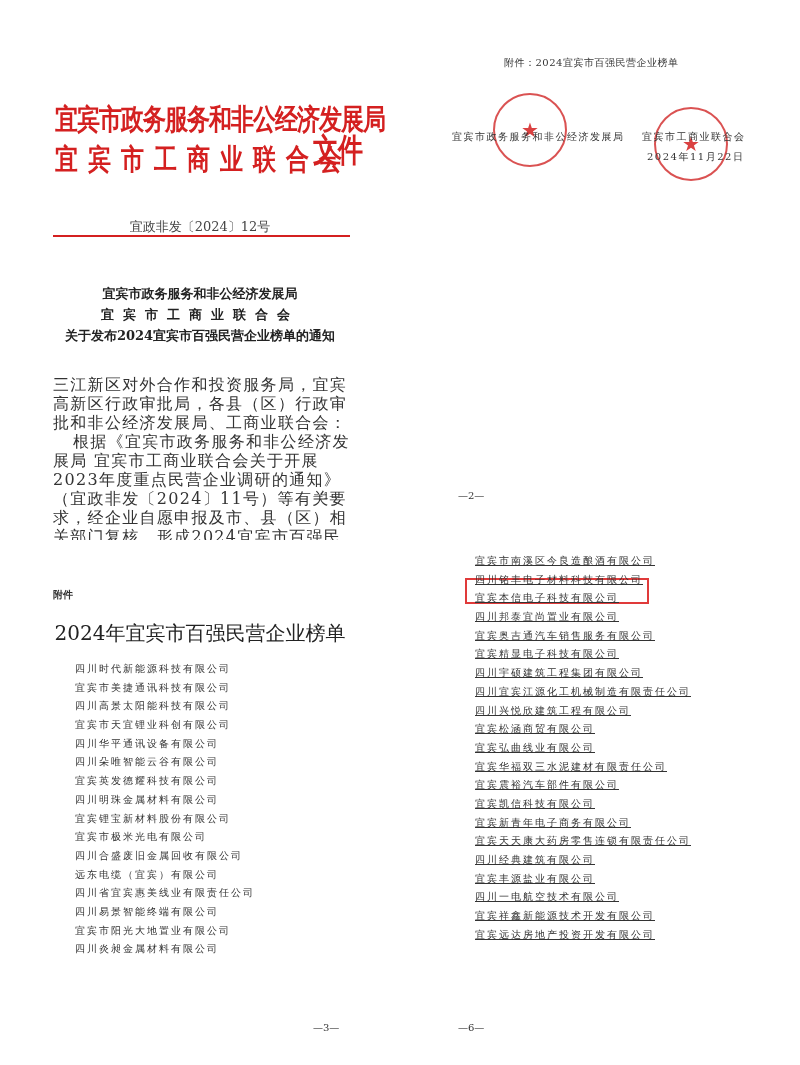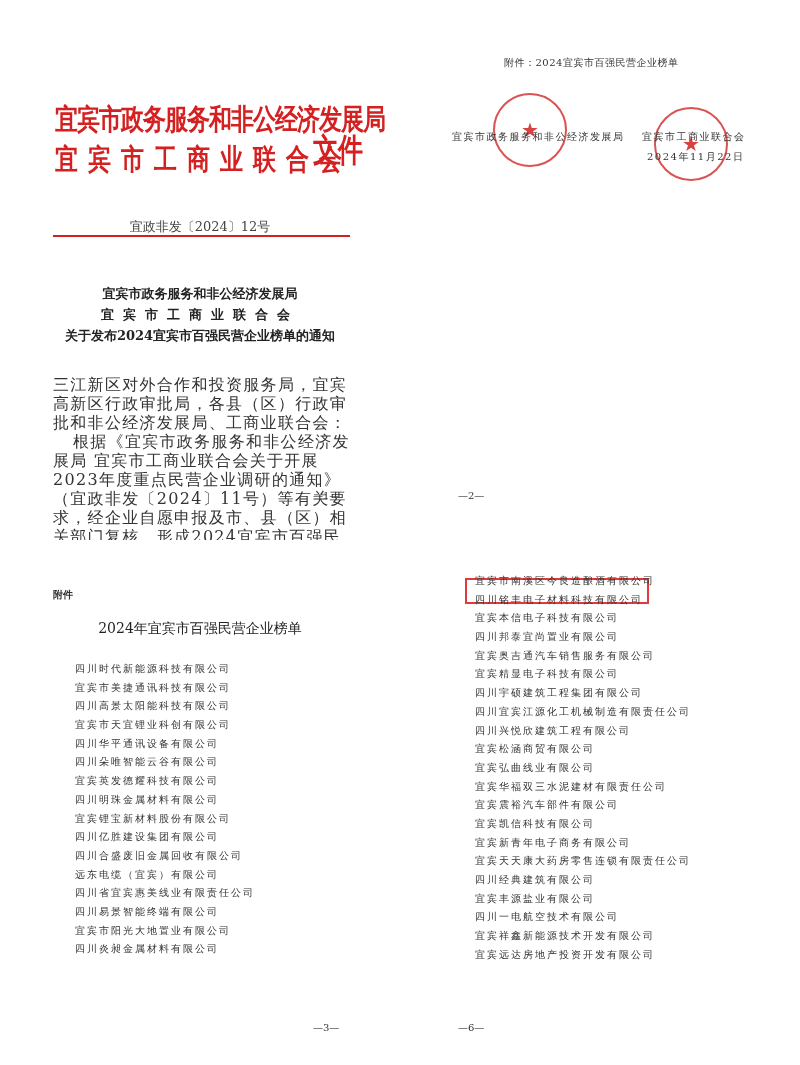--- a/index.html
+++ b/index.html
@@ -30,25 +30,25 @@
     .pageno { position: absolute; font-size: 10px; color: #333; }
 
     .attach-line { position: absolute; left: 475px; top: 56px; font-size: 10px; color: #333; letter-spacing: 0.5px; margin-left: 29px; }
     .seal { position: absolute; border: 2px solid #d43535; border-radius: 50%; opacity: 0.85; }
     .seal::after { content: "★"; position: absolute; left: 50%; top: 50%; transform: translate(-50%,-50%);
       color: #d42020; font-size: 20px; }
     .seal-text { position: absolute; font-size: 10px; color: #333; white-space: nowrap; letter-spacing: 1.5px; }
 
     .attach-label { position: absolute; left: 53px; top: 588px; font-size: 10px; font-weight: bold; color: #333;
       font-family: "DejaVu Sans", sans-serif; }
-    .list-title { position: absolute; left: 0; width: 400px; top: 620px; text-align: center; font-size: 14px; color: #222; }
+    .list-title { position: absolute; left: 0; width: 400px; top: 620px; text-align: center; font-size: 20px; color: #222; }
     .company-list { position: absolute; list-style: none; margin: 0; padding: 0; font-size: 10px; color: #333; letter-spacing: 2px; }
     .company-list li { height: 18.7px; line-height: 18.7px; white-space: nowrap; }
     .left-list { left: 75px; top: 660px; }
-    .right-list { left: 475px; top: 572px; }
+    .right-list { left: 475px; top: 552px; text-decoration: underline; }
     .highlight-box { position: absolute; left: 465px; top: 578px; width: 184px; height: 26px;
       border: 2px solid #e03a3a; box-sizing: border-box; }
   </style>
 </head>
 <body>
 
 <div class="page p1">
   <div class="red-head">
     <div class="red-line1">宜宾市政务服务和非公经济发展局</div>
     <div class="red-line2">宜宾市工商业联合会</div>
@@ -85,21 +85,21 @@
 <ul class="company-list left-list">
   <li>四川时代新能源科技有限公司</li>
   <li>宜宾市美捷通讯科技有限公司</li>
   <li>四川高景太阳能科技有限公司</li>
   <li>宜宾市天宜锂业科创有限公司</li>
   <li>四川华平通讯设备有限公司</li>
   <li>四川朵唯智能云谷有限公司</li>
   <li>宜宾英发德耀科技有限公司</li>
   <li>四川明珠金属材料有限公司</li>
   <li>宜宾锂宝新材料股份有限公司</li>
-  <li>四川亿胜建设集团有限公司</li>
+  <li>宜宾市极米光电有限公司</li>
   <li>四川合盛废旧金属回收有限公司</li>
   <li>远东电缆（宜宾）有限公司</li>
   <li>四川省宜宾惠美线业有限责任公司</li>
   <li>四川易景智能终端有限公司</li>
   <li>宜宾市阳光大地置业有限公司</li>
   <li>四川炎昶金属材料有限公司</li>
 </ul>
 <div class="pageno" style="left:313px; top:1022px;">—3—</div>
 
 <div class="page p6"></div>

